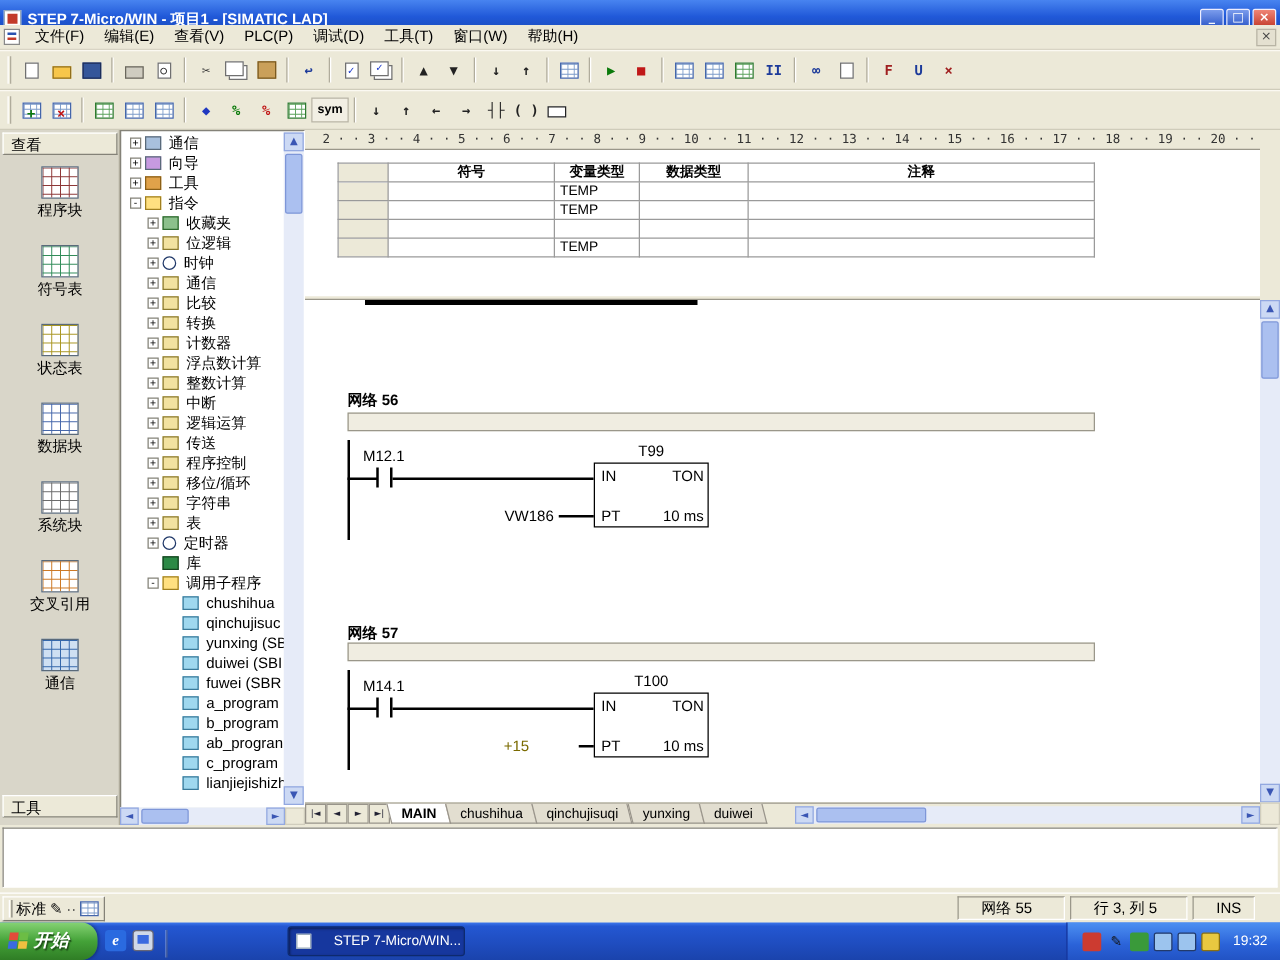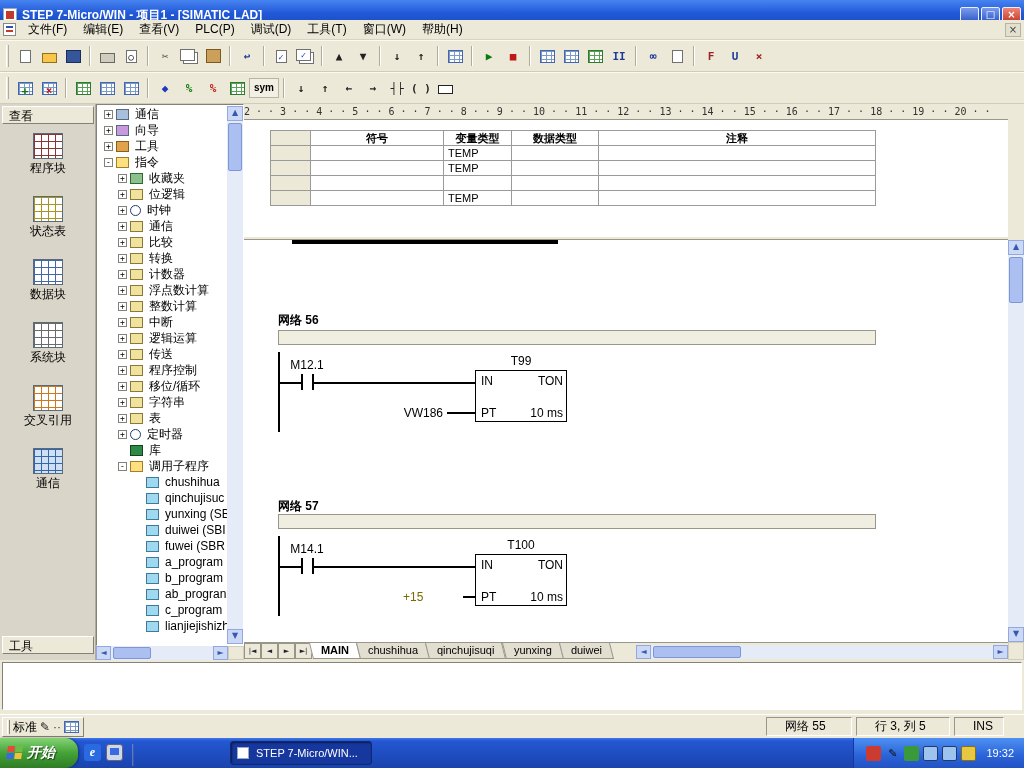--- a/index.html
+++ b/index.html
@@ -61,21 +61,21 @@
   .tico-inst .ticon{background:#f2e2a0;border-color:#8a7a30}.tico-clock .ticon{background:#fff;border-color:#223a6a;border-radius:50%;width:11px}
   .tico-lib .ticon{background:#2c8a46;border-color:#14421f}.tico-sub .ticon{background:#9fd8ef;border-color:#3a7a9a}
   .tlabel{padding:0 2px}
 
   
   .sbtn{position:absolute;background:#ccd9f4;border:1px solid #93a8e0;color:#3a56b4;font:8px/12px "DejaVu Sans",sans-serif;text-align:center}
   .sthumb{position:absolute;background:#abc0f0;border:1px solid #7e96d8;border-radius:2px}
   .corner{position:absolute;background:#ece9d8;border:1px solid #d0cdbd}
 
   
-  .ruler{left:244px;top:104px;width:764px;height:16px;background:#ece9d8;border-bottom:1px solid #9a978a;font:10px/16px "DejaVu Sans Mono",monospace;color:#333;white-space:pre;overflow:hidden;padding-left:0}
+  .ruler{left:244px;top:104px;width:764px;height:16px;background:#ece9d8;border-bottom:1px solid #9a978a;font:10px/16px "DejaVu Sans Mono",monospace;color:#333;white-space:pre;overflow:hidden;padding-left:14px}
   .tableregion{left:244px;top:120px;width:764px;height:116px;background:#fff}
   table.vartab{border-collapse:collapse;table-layout:fixed;margin:10px 0 0 26px}
   .vartab th,.vartab td{border:1px solid #9a9a9a;height:15px;font:11px/14px "Liberation Sans",sans-serif;padding:0 4px;overflow:hidden}
   .vartab th{font-weight:bold;text-align:center;background:#fff}
   .vartab .rhd{background:#ece9d8}
   .splitter{left:244px;top:236px;width:764px;height:4px;background:#ece9d8;border-top:1px solid #fff;border-bottom:1px solid #9a978a}
 
   .lad{left:244px;top:240px;width:764px;height:402px;background:#fff;overflow:hidden}
   .wire{position:absolute;height:2px;background:#000}
   .vwire{position:absolute;width:2px;background:#000}
@@ -102,21 +102,21 @@
   
   .taskbar{left:0;top:738px;width:1024px;height:30px;background:linear-gradient(180deg,#3e78ec 0%,#2457d2 10%,#1f4dc0 55%,#1a43ac 100%)}
   .startbtn{position:absolute;left:0;top:0;height:30px;width:78px;border-radius:0 13px 13px 0;background:linear-gradient(180deg,#85d374 0%,#44a238 50%,#2f7d25 100%);display:flex;align-items:center;padding:0 12px 0 7px;color:#fff;font:bold italic 14px "Liberation Sans",sans-serif;text-shadow:1px 1px 1px #1c4a16;box-shadow:1px 0 3px rgba(0,0,0,.4)}
   .flag{width:15px;height:14px;display:grid;grid-template-columns:7px 7px;grid-template-rows:6px 6px;gap:1px;transform:skewX(-8deg);margin-right:5px}
   .flag span{display:block}
   .qlicon{width:17px;height:17px;border-radius:3px;font:bold italic 12px/17px "Liberation Serif",serif;text-align:center;color:#fff}
   .ql-ie{background:#2a6ae0}
   .ql-desk{background:#cfd8e8;border:1px solid #667;position:relative}
   .ql-desk::after{content:"";position:absolute;left:3px;top:3px;width:9px;height:7px;background:#3a6ae0}
   .tdiv{width:2px;height:22px;background:rgba(255,255,255,.25);border-right:1px solid rgba(0,0,0,.25);margin:0 4px}
-  .taskbtn{position:absolute;left:230px;top:3px;width:142px;height:24px;background:#16379e;border:1px solid #0d2a6e;border-radius:3px;box-shadow:inset 1px 1px 2px rgba(0,0,0,.5);display:flex;align-items:center;gap:7px;padding:0 6px;color:#fff;font-size:11px;white-space:nowrap;overflow:hidden}
+  .taskbtn{position:absolute;left:230px;top:3px;width:142px;height:24px;background:#16379e;border:1px solid #0d2a6e;border-radius:3px;box-shadow:inset 1px 1px 2px rgba(0,0,0,.5);display:flex;align-items:center;gap:18px;padding:0 6px;color:#fff;font-size:11px;white-space:nowrap;overflow:hidden}
   .tray{position:absolute;right:0;top:0;height:30px;display:flex;align-items:center;gap:4px;padding:0 10px 0 12px;background:linear-gradient(180deg,#4d90f2 0%,#2a62d8 60%,#2253c4 100%);border-left:1px solid #16379e}
   .trayic{width:15px;height:15px;border-radius:2px;font:11px/15px "DejaVu Sans",sans-serif;text-align:center}
   .tr-red{background:#cc3b30}.tr-grn{background:#3a9a3a}
   .tr-mon{background:#9cc4ee;border:1px solid #223a6a}
   .tr-spk{background:#e8c840;border:1px solid #8a7010}
   .clock{color:#fff;font-size:11px;margin-left:6px}
 </style>
 </head>
 <body>
 
@@ -294,20 +294,24 @@
       </span>
   </div>
 
   <div class="p navbar">
     <div class="p navhdr" style="top:2px">查看</div>
     <div class="p sideitems">
 
     <div class="sideitem">
         <span class="bigicon bi-program"></span>
         <span class="sidelabel">程序块</span>
+      </div>
+        <div class="sideitem">
+        <span class="bigicon bi-symtab"></span>
+        <span class="sidelabel">符号表</span>
       </div>
         <div class="sideitem">
         <span class="bigicon bi-stattab"></span>
         <span class="sidelabel">状态表</span>
       </div>
         <div class="sideitem">
         <span class="bigicon bi-datablk"></span>
         <span class="sidelabel">数据块</span>
       </div>
         <div class="sideitem">

